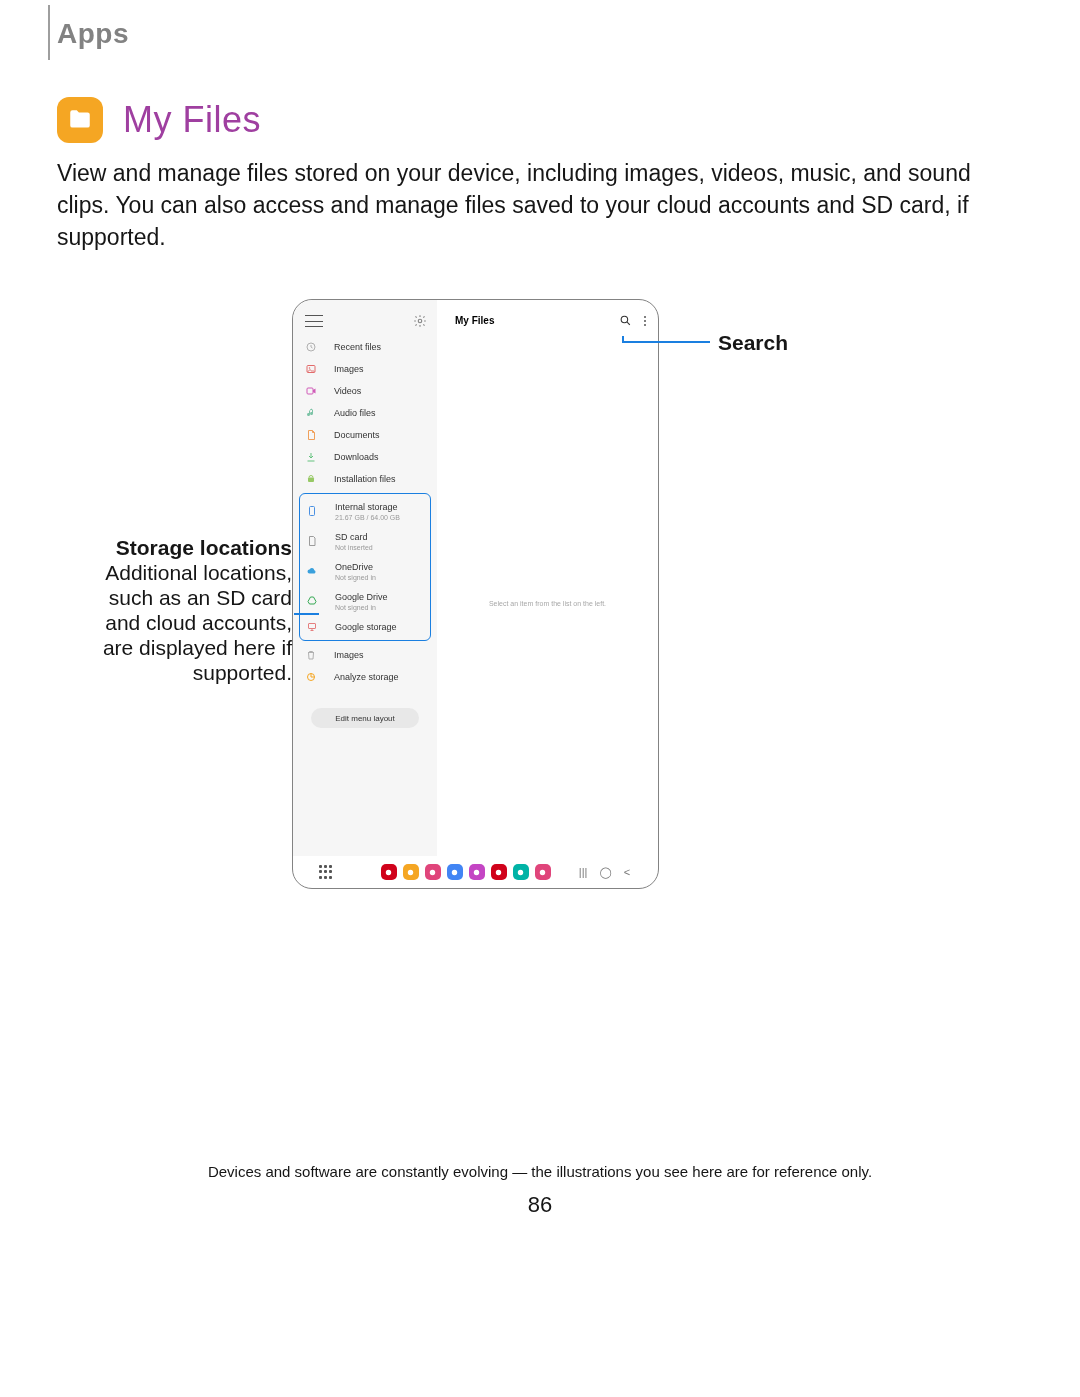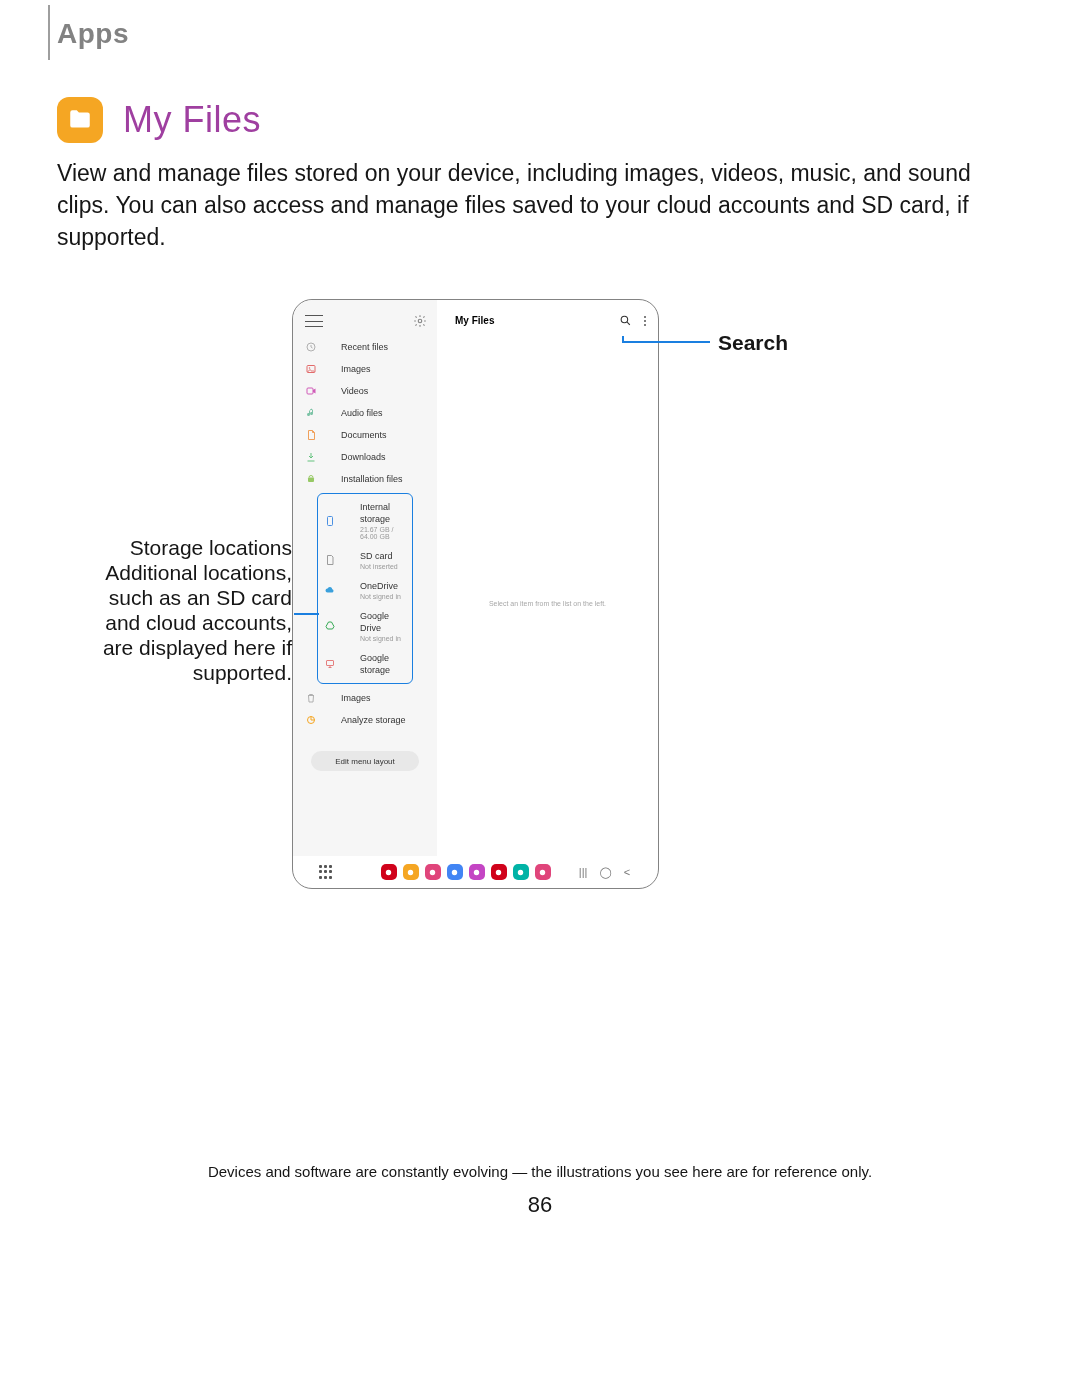--- a/index.html
+++ b/index.html
@@ -10,25 +10,25 @@
 .app-icon{width:46px;height:46px;border-radius:12px;background:#f5a623;display:flex;align-items:center;justify-content:center}
 .app-icon svg{width:26px;height:26px}
 .section-title{font-size:36px;font-weight:500;color:#9f3fa0;letter-spacing:.5px}
 .section-desc{position:absolute;left:57px;right:57px;top:157px;font-size:23px;line-height:32px;color:#161616}
 .device{position:absolute;left:292px;top:299px;width:365px;height:588px;border:1px solid #838383;border-radius:20px;background:#fff;overflow:hidden}
 .sidebar{position:absolute;left:0;top:0;width:144px;height:556px;background:#f6f6f6;border-top-left-radius:20px}
 .sb-top{display:flex;justify-content:space-between;align-items:center;padding:14px 10px 8px 12px}
 .hamburger{width:18px;height:12px;display:flex;flex-direction:column;justify-content:space-between}
 .hamburger span{display:block;height:1px;background:#555}
 .gear{width:14px;height:14px}
-.sb-item{display:flex;align-items:center;gap:24px;padding:5px 10px 5px 12px;font-size:9px;color:#333}
+.sb-item{display:flex;align-items:center;gap:17px;padding:5px 10px 5px 12px;font-size:9px;color:#333}
 .sb-ico{width:12px;height:12px;flex-shrink:0;display:flex;align-items:center;justify-content:center}
 .sb-sub{font-size:7px;color:#999;margin-top:1px}
 .sb-label{line-height:12px}
-.storage-box{border:1.5px solid #1a7fe0;border-radius:6px;margin:3px 24px;padding:2px 0}
+.storage-box{border:1.5px solid #1a7fe0;border-radius:6px;margin:3px 6px;padding:2px 0}
 .storage-box .sb-item{padding-left:6px}
 .edit-btn{margin:20px auto 0;width:108px;height:20px;border-radius:10px;background:#e8e8e8;display:flex;align-items:center;justify-content:center;font-size:8px;color:#333}
 .main-area{position:absolute;left:144px;right:0;top:0;bottom:32px}
 .ma-top{display:flex;align-items:center;justify-content:space-between;padding:14px 12px 8px 18px}
 .ma-title{font-size:10px;font-weight:700;color:#000}
 .ma-icons{display:flex;align-items:center;gap:12px}
 .searchico{width:13px;height:13px}
 .dots{display:flex;flex-direction:column;gap:2px}
 .dots span{width:2px;height:2px;border-radius:50%;background:#555}
 .ma-hint{position:absolute;left:0;right:0;top:300px;text-align:center;font-size:7px;color:#a8a8a8}
@@ -38,21 +38,21 @@
 .bb-icon{width:16px;height:16px;border-radius:5px;display:flex;align-items:center;justify-content:center}
 .bb-nav{display:flex;align-items:center;gap:12px;margin-left:20px;margin-right:14px}
 .nav-el{color:#777;font-size:11px}
 
 .callout-right{position:absolute;left:622px;top:341px}
 .callout-right .hline{position:absolute;left:0;top:0;width:88px;height:2px;background:#1a7fe0}
 .callout-right .vline{position:absolute;left:0;top:-5px;width:2px;height:7px;background:#1a7fe0}
 .callout-right .lbl{position:absolute;left:96px;top:-10px;font-size:21px;font-weight:700;color:#161616}
 
 .callout-left{position:absolute;left:80px;top:536px;width:212px;text-align:right}
-.callout-left .t1{font-size:21px;font-weight:400;color:#161616}
+.callout-left .t1{font-size:21px;font-weight:700;color:#161616}
 .callout-left .t2{font-size:21px;font-weight:400;color:#161616;line-height:25px}
 .callout-left .conn{position:absolute;right:-27px;top:77px;width:25px;height:2px;background:#1a7fe0}
 
 .footer{position:absolute;left:0;right:0;top:1163px;text-align:center;font-size:15px;color:#151515}
 .pagenum{position:absolute;left:0;right:0;top:1192px;text-align:center;font-size:22px;color:#151515}
 </style>
 </head>
 <body>
 
 <div class="page">

